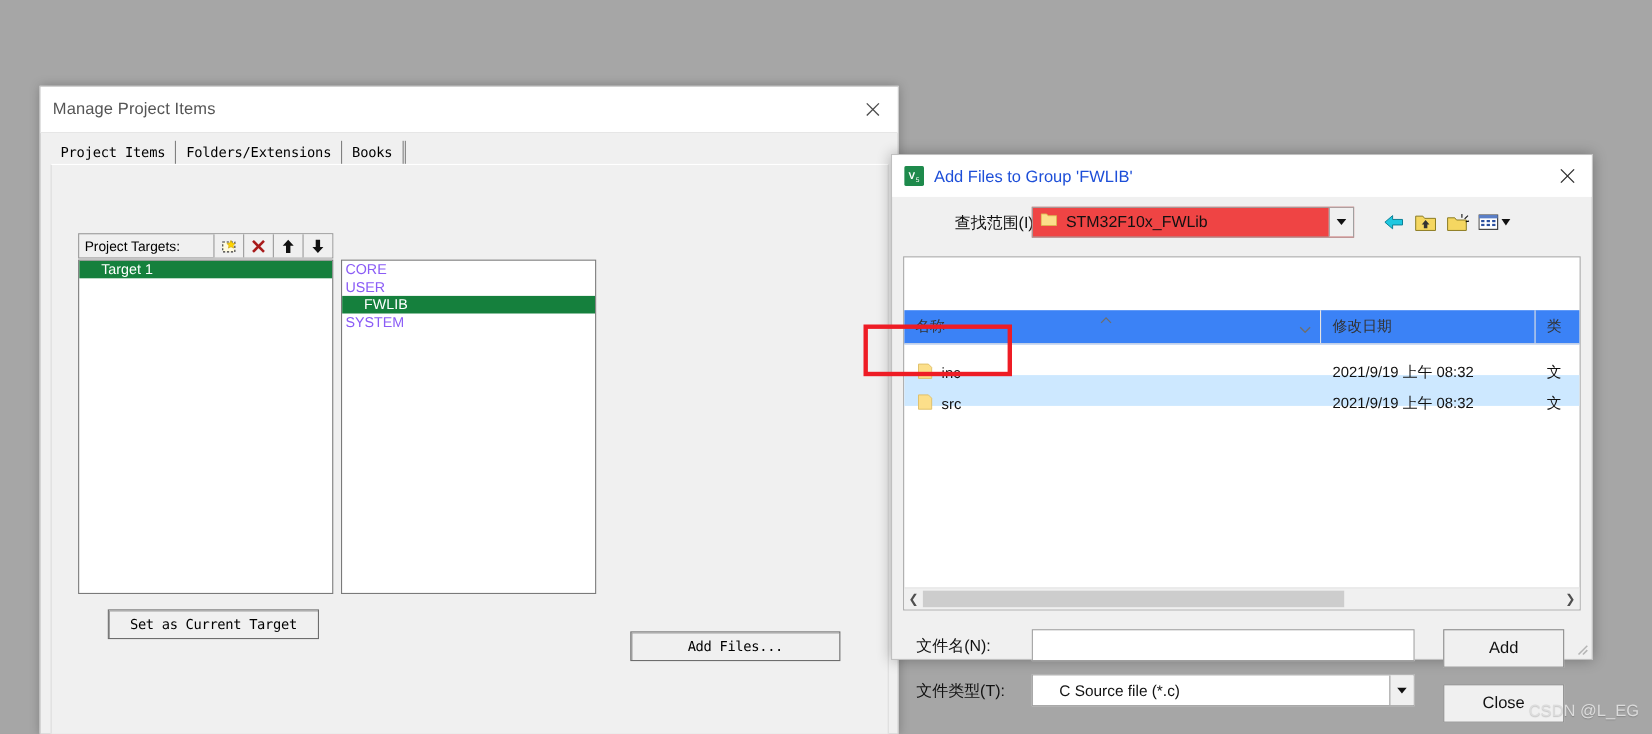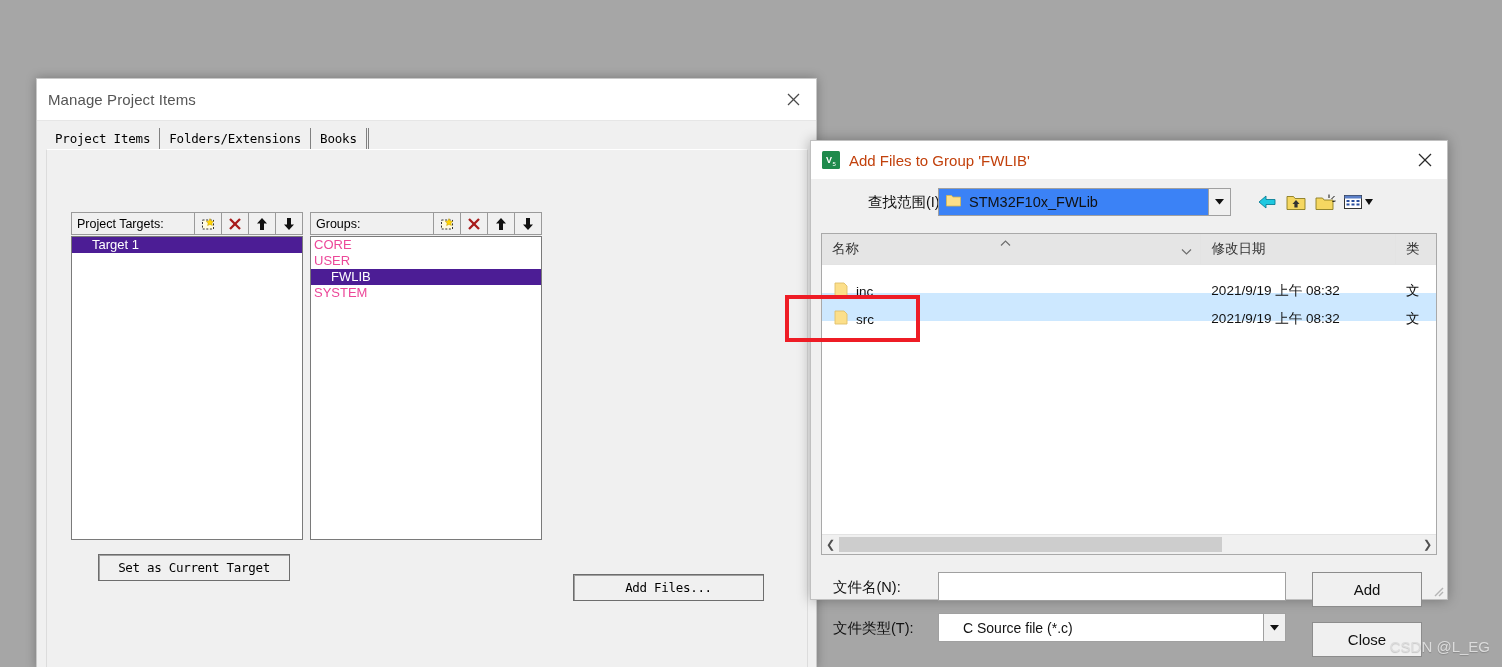--- a/index.html
+++ b/index.html
@@ -60,24 +60,24 @@
     display:flex;align-items:center;justify-content:center;
     box-sizing:border-box;cursor:pointer;background:#f0f0f0;
   }
   .hbtn:first-of-type{}
   .listbox{
     position:absolute;top:24px;left:0;right:0;bottom:0;
     background:#fff;border:1px solid #7a7a7a;box-sizing:border-box;
     overflow:hidden;
   }
   .litem{
-    font-size:13px;line-height:16px;padding-left:3px;color:#ec4899;
+    font-size:13px;line-height:16px;padding-left:3px;color:#8b5cf6;
     white-space:nowrap;cursor:pointer;
   }
-  .litem.sel{background:#4c1d95;color:#fff;padding-left:20px;}
+  .litem.sel{background:#15803d;color:#fff;padding-left:20px;}
 
   .keilbtn{
     position:absolute;background:#f0f0f0;border:1px solid #6d6d6d;
     box-shadow:1px 1px 0 #a0a0a0 inset;
     display:flex;align-items:center;justify-content:center;
     font-size:12.5px;color:#000;cursor:pointer;
     font-family:"DejaVu Sans Mono","Liberation Mono",monospace;
     letter-spacing:-.3px;
   }
 
@@ -90,53 +90,53 @@
     position:absolute;left:810px;top:140px;width:636px;height:458px;
     background:#f0f0f0;border:1px solid #c0c0c0;
     box-shadow:0 0 12px rgba(0,0,0,.30);
   }
   #af-titlebar{
     height:38px;background:#fff;display:flex;align-items:center;position:relative;
   }
   #af-appicon{
     width:18px;height:18px;margin-left:11px;position:relative;flex:none;
   }
-  #af-title{font-size:15px;color:#c2410c;margin-left:9px;text-align:right;}
+  #af-title{font-size:15px;color:#1d4ed8;margin-left:9px;text-align:right;}
   #af-close{
     position:absolute;right:0;top:0;width:45px;height:37px;
     display:flex;align-items:center;justify-content:center;
     color:#2b2b2b;font-size:17px;cursor:pointer;
   }
 
   #lookin-row{
     position:absolute;left:0;top:38px;width:100%;height:48px;
   }
   #lookin-label{
     position:absolute;left:22px;top:14px;font-size:14.5px;color:#111;margin-left:35px;
   }
   #lookin-combo{
     position:absolute;left:127px;top:9px;width:293px;height:28px;
-    background:#3b82f6;border:1px solid #a0a0a0;box-sizing:border-box;
+    background:#ef4444;border:1px solid #a0a0a0;box-sizing:border-box;
     display:flex;align-items:center;cursor:pointer;
   }
   #lookin-folder{margin-left:7px;flex:none;}
   #lookin-text{font-size:14.5px;color:#111;margin-left:8px;flex:1;white-space:nowrap;}
   #lookin-arrow{
     width:21px;height:26px;border-left:1px solid #a0a0a0;
     display:flex;align-items:center;justify-content:center;flex:none;background:#f0f0f0;
   }
   .nav-ico{width:26px;height:26px;display:flex;align-items:center;justify-content:center;cursor:pointer;}
 
   #filelist{
     position:absolute;left:10px;top:92px;width:616px;height:322px;
     background:#fff;border:1px solid #a9a9a9;box-sizing:border-box;overflow:hidden;
   }
   #fl-head{
-    height:30px;border-bottom:1px solid #e3e3e3;display:flex;background:#e5e5e5;
-    align-items:center;font-size:13.5px;color:#333;
+    height:30px;border-bottom:1px solid #e3e3e3;display:flex;background:#3b82f6;
+    align-items:center;font-size:13.5px;color:#333;margin-top:48px;
   }
   .fl-col{height:30px;display:flex;align-items:center;box-sizing:border-box;position:relative;}
   .fl-col .ct{padding-left:10px;}
   .fl-col.divider{border-right:1px solid #e3e3e3;}
   .fl-row{height:28px;display:flex;align-items:center;font-size:13.5px;color:#111;cursor:default;}
   .fl-row.sel{background:#cde8ff;}
   .fl-cell{box-sizing:border-box;display:flex;align-items:center;overflow:hidden;white-space:nowrap;margin-top:24px;}
   .folder-ico{flex:none;margin-left:12px;}
   .fname{margin-left:8px;}
   #fl-scrollrow{
@@ -224,45 +224,20 @@
               <path d="M6 13 L1 7.5 L4 7.5 L4 1 L8 1 L8 7.5 L11 7.5 Z" fill="#111"></path>
             </svg>
         </div>
       </div>
       <div class="listbox">
         <div class="litem sel">Target 1</div>
       </div>
     </div>
 
     <div class="col" style="left:263px;top:62px;width:232px;height:328px;">
-      <div class="col-header">
-        <span class="lbl">Groups:</span>
-        <div class="hbtn">
-          <svg width="15" height="14" viewBox="0 0 15 14">
-            <rect x="1.5" y="3" width="11" height="9" fill="#fffbe0" stroke="#333" stroke-width="1" stroke-dasharray="2,1.6"></rect>
-            <path d="M9 1.5 L10.2 4 L12.8 4.4 L10.9 6.1 L11.4 8.6 L9 7.4 L6.6 8.6 L7.1 6.1 L5.2 4.4 L7.8 4 Z" fill="#ffd400" stroke="#b08a00" stroke-width=".4"></path>
-          </svg>
-        </div>
-        <div class="hbtn">
-          <svg width="14" height="14" viewBox="0 0 14 14">
-              <line x1="2" y1="2" x2="12" y2="12" stroke="#a81b1b" stroke-width="2.3"></line>
-              <line x1="12" y1="2" x2="2" y2="12" stroke="#a81b1b" stroke-width="2.3"></line>
-            </svg>
-        </div>
-        <div class="hbtn">
-          <svg width="12" height="14" viewBox="0 0 12 14">
-              <path d="M6 1 L11 6.5 L8 6.5 L8 13 L4 13 L4 6.5 L1 6.5 Z" fill="#111"></path>
-            </svg>
-        </div>
-        <div class="hbtn">
-          <svg width="12" height="14" viewBox="0 0 12 14">
-              <path d="M6 13 L1 7.5 L4 7.5 L4 1 L8 1 L8 7.5 L11 7.5 Z" fill="#111"></path>
-            </svg>
-        </div>
-      </div>
       <div class="listbox">
         <div class="litem">CORE</div>
         <div class="litem">USER</div>
         <div class="litem sel">FWLIB</div>
         <div class="litem">SYSTEM</div>
       </div>
     </div>
 
 
     <div class="keilbtn" style="left:51px;top:404px;width:190px;height:25px;">Set as Current Target</div>

